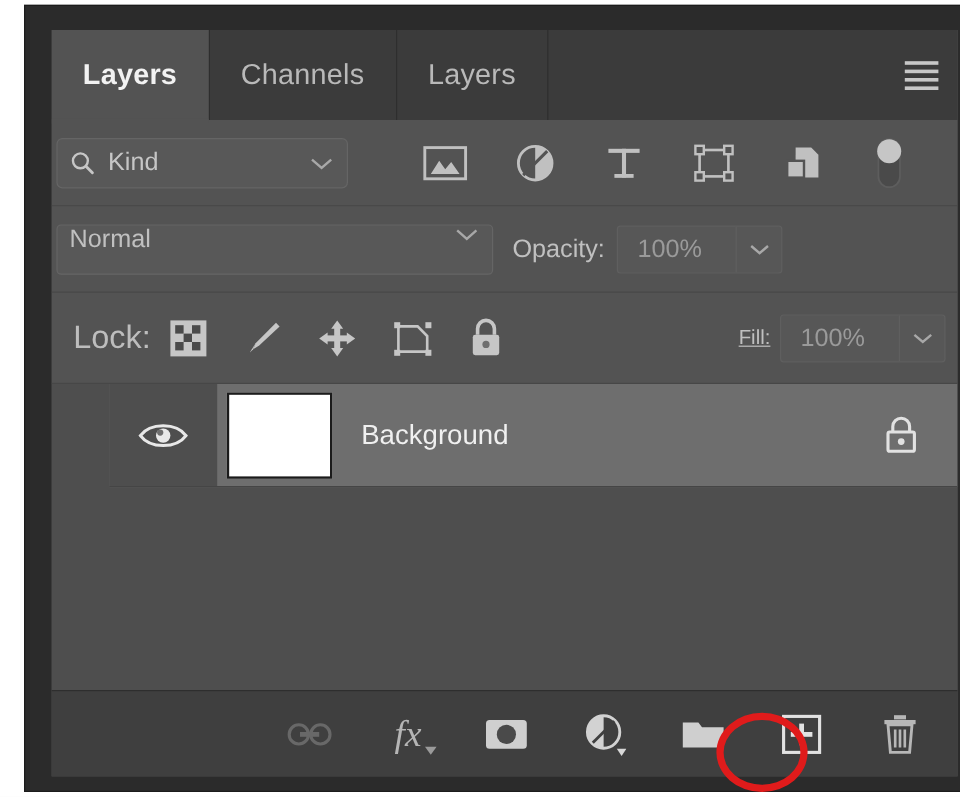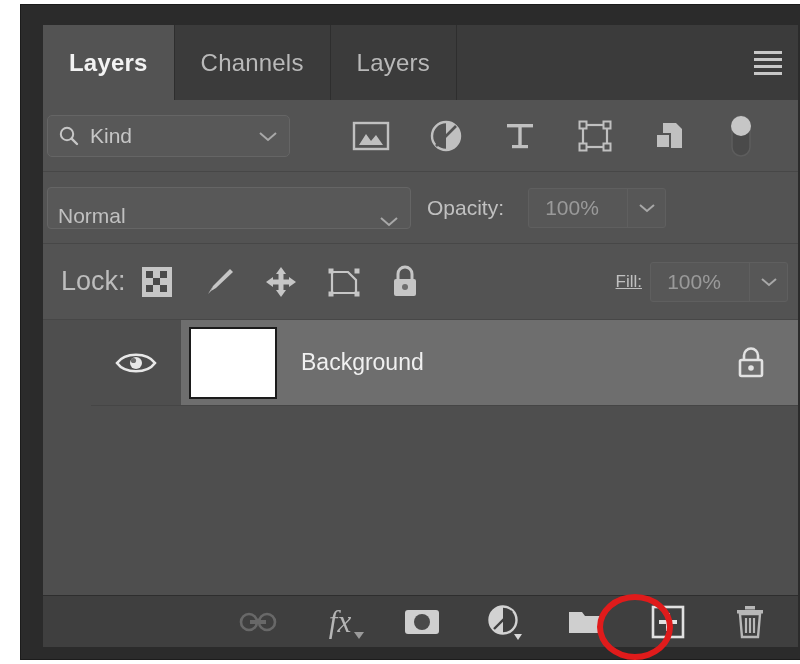--- a/index.html
+++ b/index.html
@@ -133,34 +133,34 @@
     padding: 0 10px 0 4px;
     border-bottom: 1px solid #474747;
     flex: 0 0 auto;
   }
   .blend-box {
     width: 364px; height: 42px;
     border: 1px solid #656565;
     border-radius: 4px;
     background: #585858;
     display: flex;
-    align-items: flex-end;
+    align-items: flex-start;
     padding: 0 10px;
     cursor: pointer;
   }
   .blend-label {
     font-size: 21px;
     color: #c0c0c0;
     flex: 1;
   }
   .opacity-label {
     font-size: 21px;
     color: #c0c0c0;
     margin-left: 16px;
-    margin-right: 24px;
+    margin-right: 10px;
     white-space: nowrap;
   }
   .numfield {
     display: flex;
     align-items: stretch;
     height: 40px;
     border: 1px solid #5f5f5f;
     border-radius: 3px;
     background: #575757;
     gap: 12px;
@@ -251,21 +251,21 @@
     flex: 1;
   }
   .layer-lock {
     margin-right: 30px;
     display: flex;
     align-items: center;
   }
 
   
   .bottom-bar {
-    height: 52px;
+    height: 72px;
     background: #3f3f3f;
     border-top: 1px solid #2e2e2e;
     display: flex;
     align-items: center;
     justify-content: flex-end;
     padding-right: 26px;
     gap: 38px;
     flex: 0 0 auto;
     position: relative;
   }

